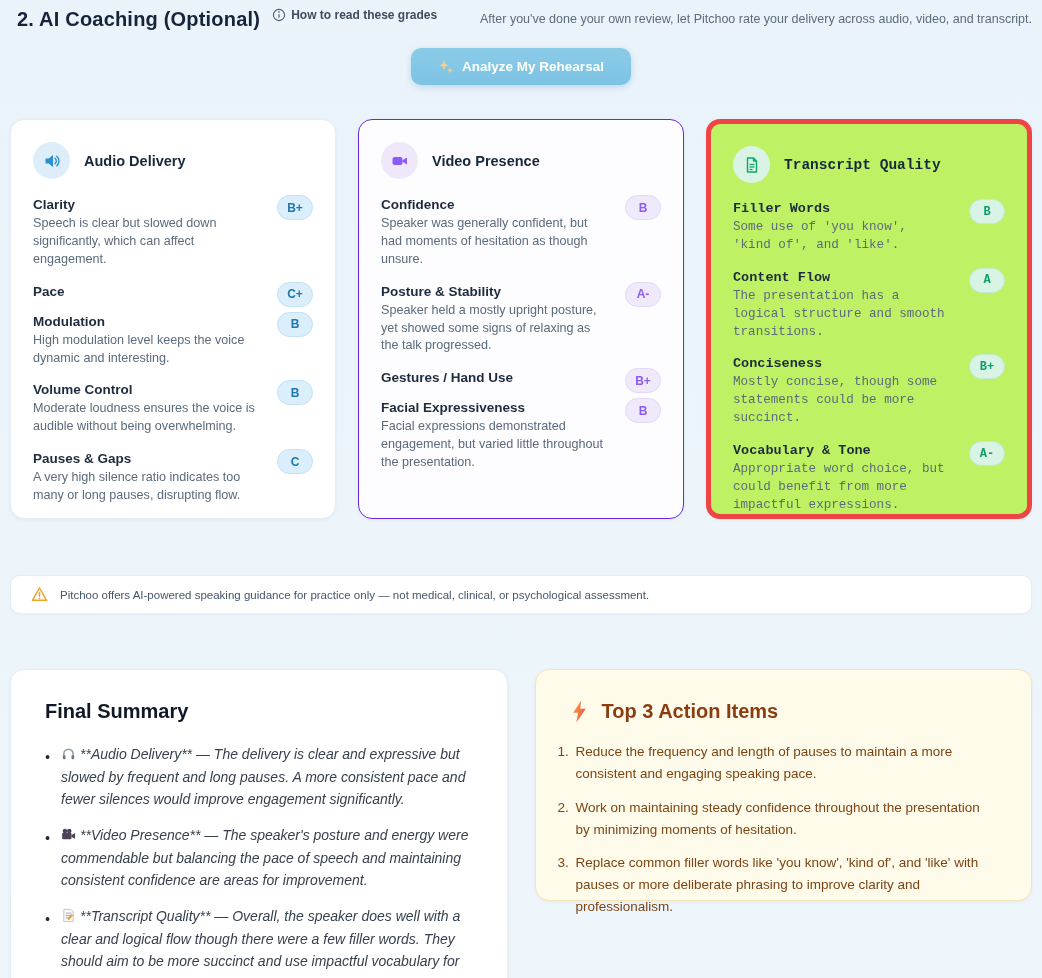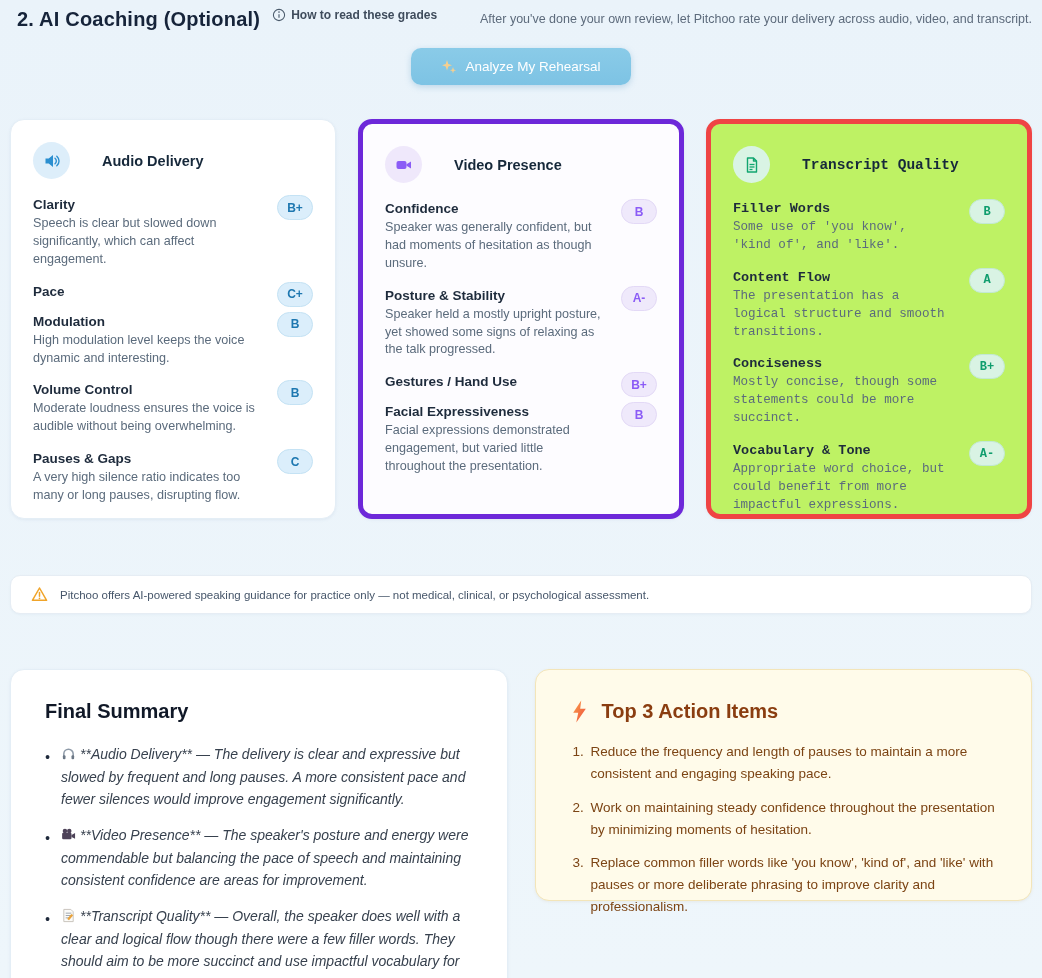--- a/index.html
+++ b/index.html
@@ -16,32 +16,32 @@
   .title-wrap { display: flex; align-items: flex-start; gap: 12px; padding-left: 7px; }
   .page-title { font-size: 20px; font-weight: 700; color: #16243a; letter-spacing: .2px; }
   .info-link { display: inline-flex; align-items: center; gap: 5px; font-size: 12px; font-weight: 600; color: #3f4c5c; cursor: pointer; }
   .header-sub { font-size: 12.5px; color: #5d6b7c; padding-top: 4px; text-align: right; }
 
   .btn-row { text-align: center; margin-top: 17px; }
   .analyze-btn {
     display: inline-flex; align-items: center; justify-content: center; gap: 8px;
     width: 220px; height: 37px; border: none; border-radius: 10px;
     background: linear-gradient(180deg, #8acbe8 0%, #7dc3e4 100%);
-    color: #ffffff; font-family: inherit; font-size: 13.5px; font-weight: 400;
+    color: #ffffff; font-family: inherit; font-size: 13.5px; font-weight: 700;
     box-shadow: 0 2px 6px rgba(100,160,200,.35); cursor: pointer;
   }
 
   
   .cards { display: grid; grid-template-columns: repeat(3, 1fr); gap: 22px; margin-top: 34px; }
   .card { border-radius: 14px; padding: 22px; height: 400px; box-shadow: 0 1px 3px rgba(130,160,190,.12); }
   .card.audio { background: #ffffff; border: 1px solid #e4eef6; }
-  .card.video { background: #fdfcff; border: 5px solid #6d28d9; }
+  .card.video { background: #fdfcff; border: 1px solid #6d28d9; }
   .card.transcript { background: #bef264; border: 5px solid #ef4444; font-family: Liberation Mono, monospace; }
 
-  .card-head { display: flex; align-items: center; gap: 32px; margin-bottom: 18px; }
+  .card-head { display: flex; align-items: center; gap: 14px; margin-bottom: 18px; }
   .icon-circle { width: 37px; height: 37px; border-radius: 50%; display: flex; align-items: center; justify-content: center; flex: none; }
   .audio .icon-circle { background: #ddeefa; }
   .video .icon-circle { background: #efe8fb; }
   .transcript .icon-circle { background: #d9f4e4; }
   .card-title { font-size: 14.5px; font-weight: 700; color: #16283a; }
 
   .metric { position: relative; padding-right: 56px; margin-bottom: 15px; }
   .metric-label { font-size: 13.5px; font-weight: 700; color: #1e2b3c; margin-bottom: 3px; }
   .metric-desc { font-size: 12.6px; line-height: 1.42; color: #5b6b7c; }
   .badge {
@@ -72,21 +72,21 @@
   .summary-list li { position: relative; padding-left: 16px; margin-bottom: 13px; font-size: 14px; line-height: 1.62; color: #37414e; font-style: italic; }
   .summary-list li::before { content: "•"; position: absolute; left: 0; top: 3px; color: #1e293b; font-size: 14px; }
   .summary-list .li-icon { display: inline-block; margin-right: 4px; vertical-align: -2px; }
 
   .actions-card {
     background: #fffbea; border: 1px solid #f3e5b9; border-radius: 14px;
     padding: 30px 34px; height: 232px; box-shadow: 0 1px 3px rgba(180,160,110,.12);
   }
   .actions-head { display: flex; align-items: center; gap: 13px; margin-bottom: 18px; }
   .actions-title { font-size: 20px; font-weight: 700; color: #8a3d10; }
-  .actions-list { margin-left: 18px; }
+  .actions-list { margin-left: 3px; }
   .actions-list li { font-size: 13.5px; line-height: 1.62; color: #7c4414; margin-bottom: 12px; padding-left: 3px; }
 
   svg { display: block; }
 </style>
 </head>
 <body>
 
 <div class="page">
 
   <div class="header-row">

